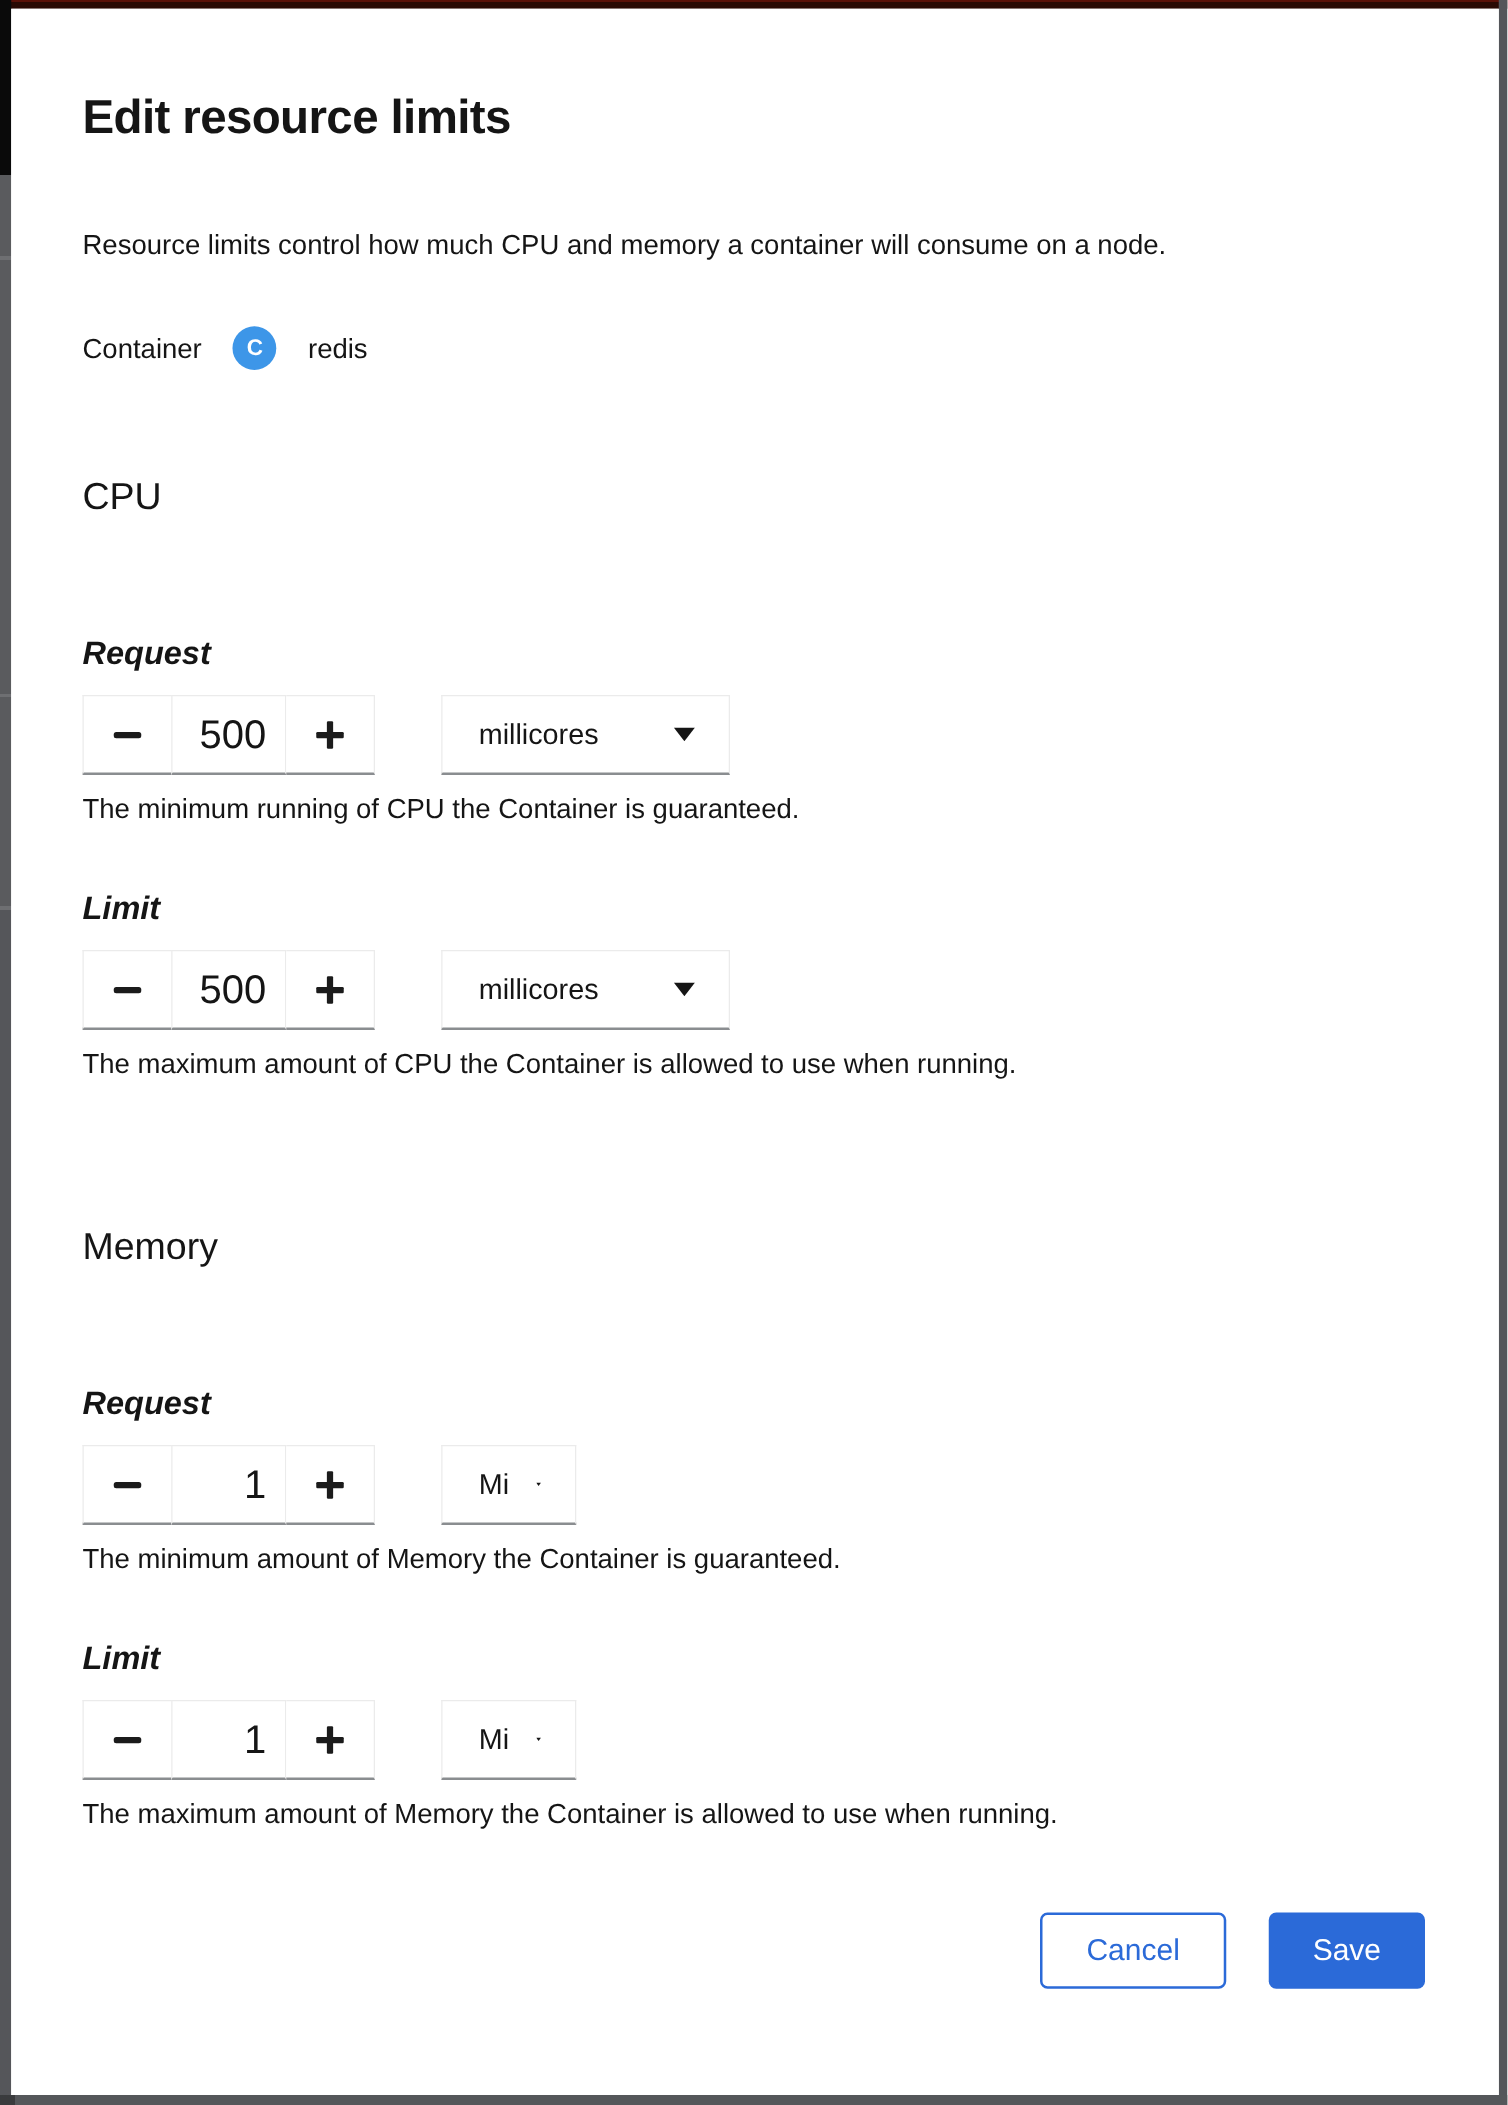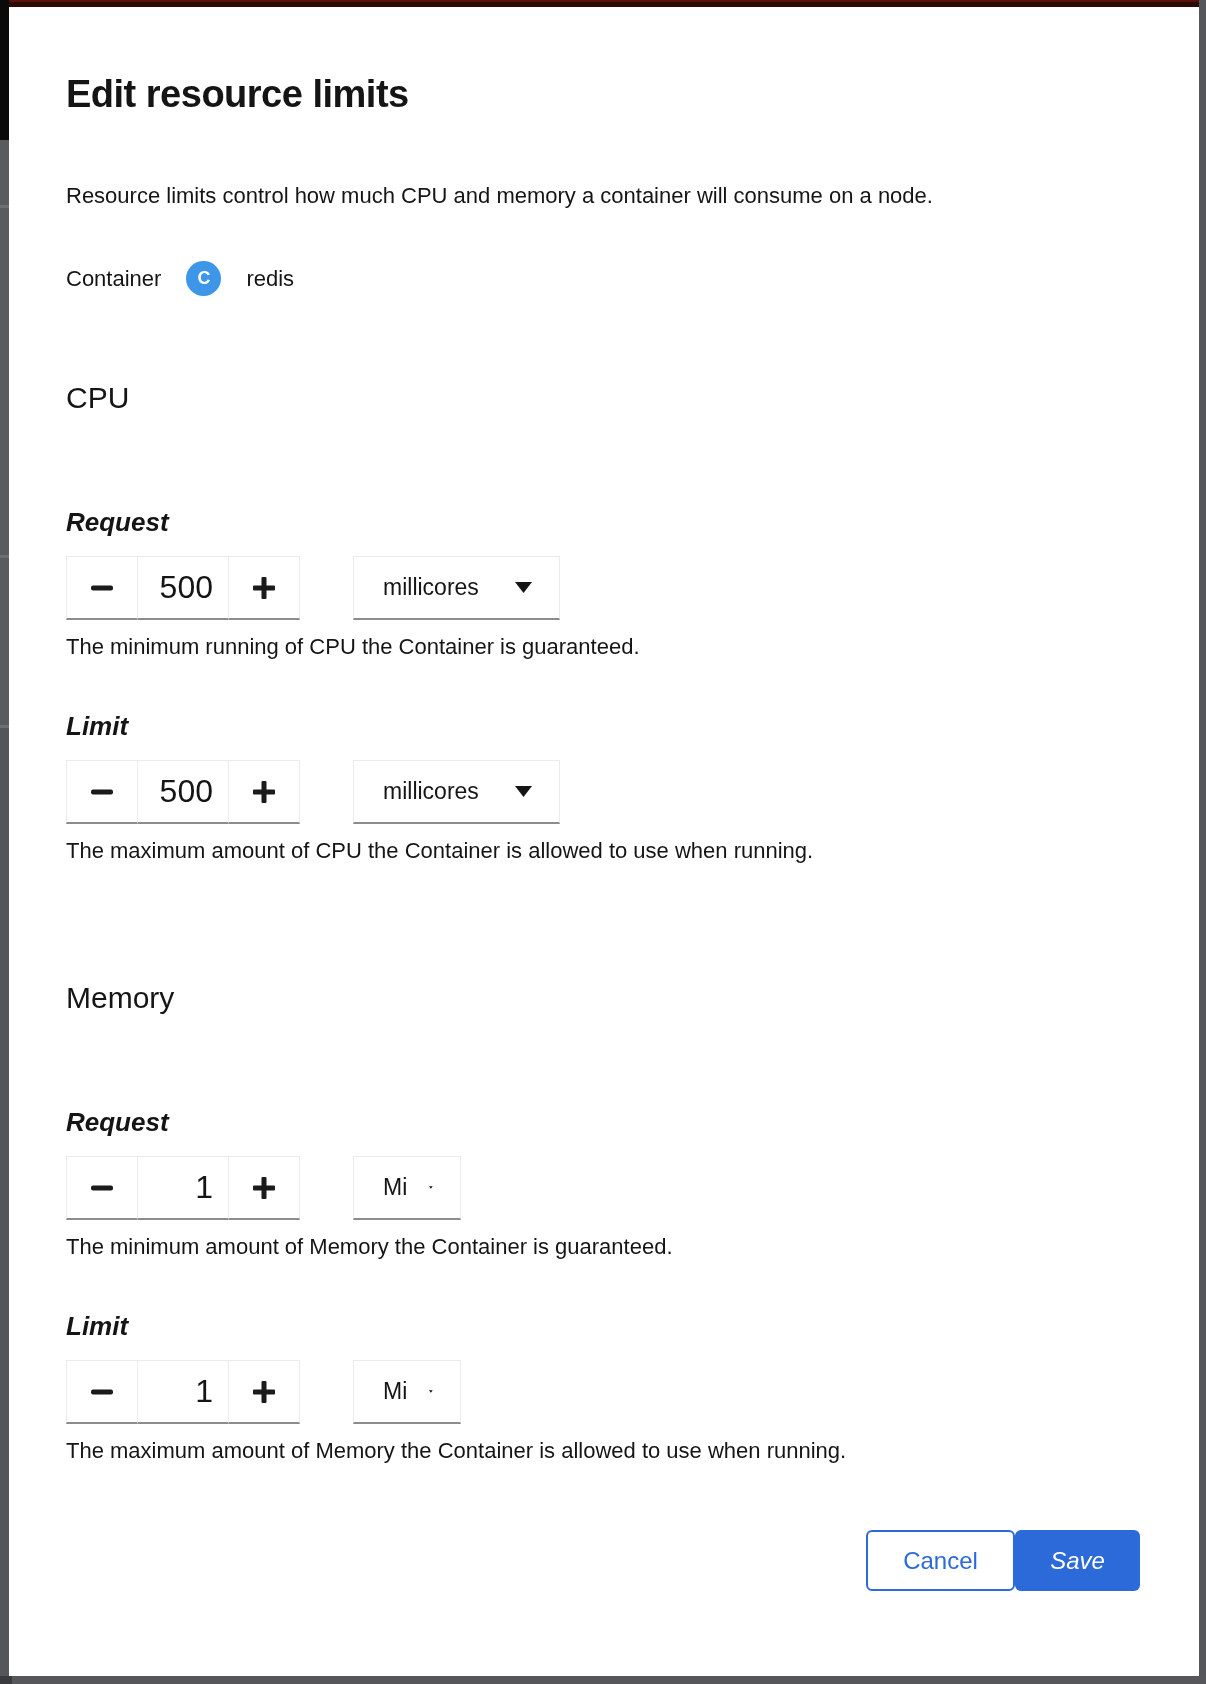--- a/index.html
+++ b/index.html
@@ -106,50 +106,49 @@
     margin-left: 53px;
     height: 64px;
     border: 1px solid #ebebeb;
     border-bottom: 2px solid #8a8d90;
     background: #ffffff;
     display: flex; align-items: center; justify-content: space-between;
     padding: 0 27px 0 29px;
     font-size: 23px; color: #151515;
     cursor: pointer;
   }
-  .unit-wide   { width: 207px; }
+  .unit-wide   { width: 231px; }
   .unit-narrow { width: 108px; }
   .caret-icon { display: block; fill: #151515; margin-left: 22px; }
 
   .field-help {
     margin-top: 12px;
     font-size: 22px; line-height: 30px; color: #151515;
   }
 
   .modal-footer {
     margin-top: 64px;
-    display: flex; justify-content: flex-end; align-items: center; 
+    display: flex; justify-content: flex-end; align-items: center; gap: 34px;
   }
   .btn {
     height: 61px; border-radius: 6px;
     font-family: "Liberation Sans", "DejaVu Sans", sans-serif;
     font-size: 24px; line-height: 1;
     display: flex; align-items: center; justify-content: center;
     cursor: pointer;
   }
   .btn-cancel {
     width: 149px;
     background: #ffffff; color: #2b6ad8;
     border: 2px solid #2b6ad8;
   }
   .btn-save {
     width: 125px;
     background: #2b6ad8; color: #ffffff;
     border: none;
-    font-style: italic;
   }
 </style>
 </head>
 <body>
 
 <div class="edge-top"></div>
 <div class="edge-left"></div>
 <div class="edge-right"></div>
 <div class="edge-bottom"></div>
 

